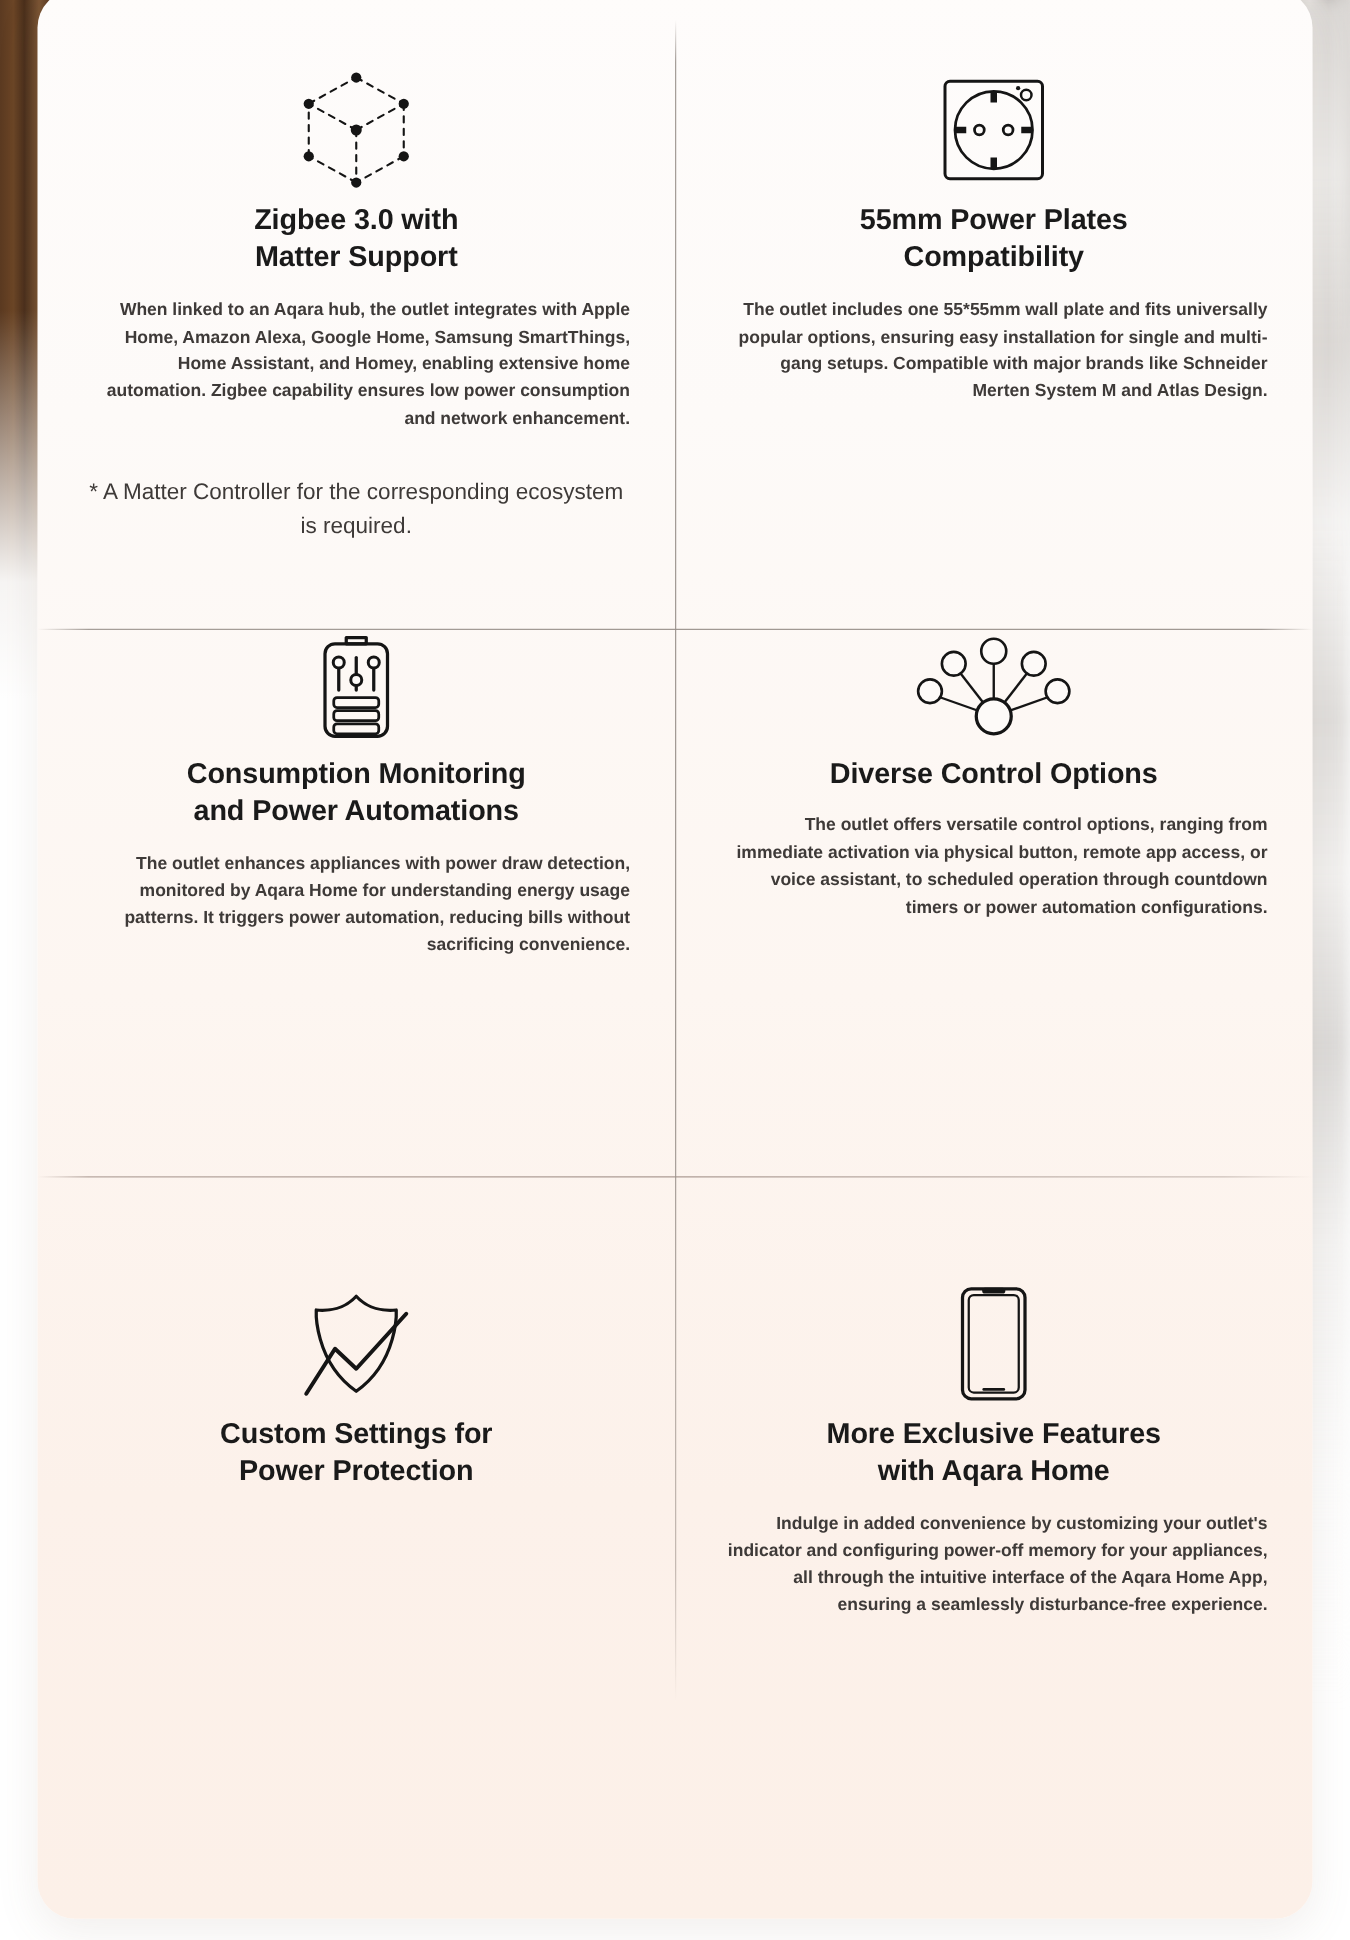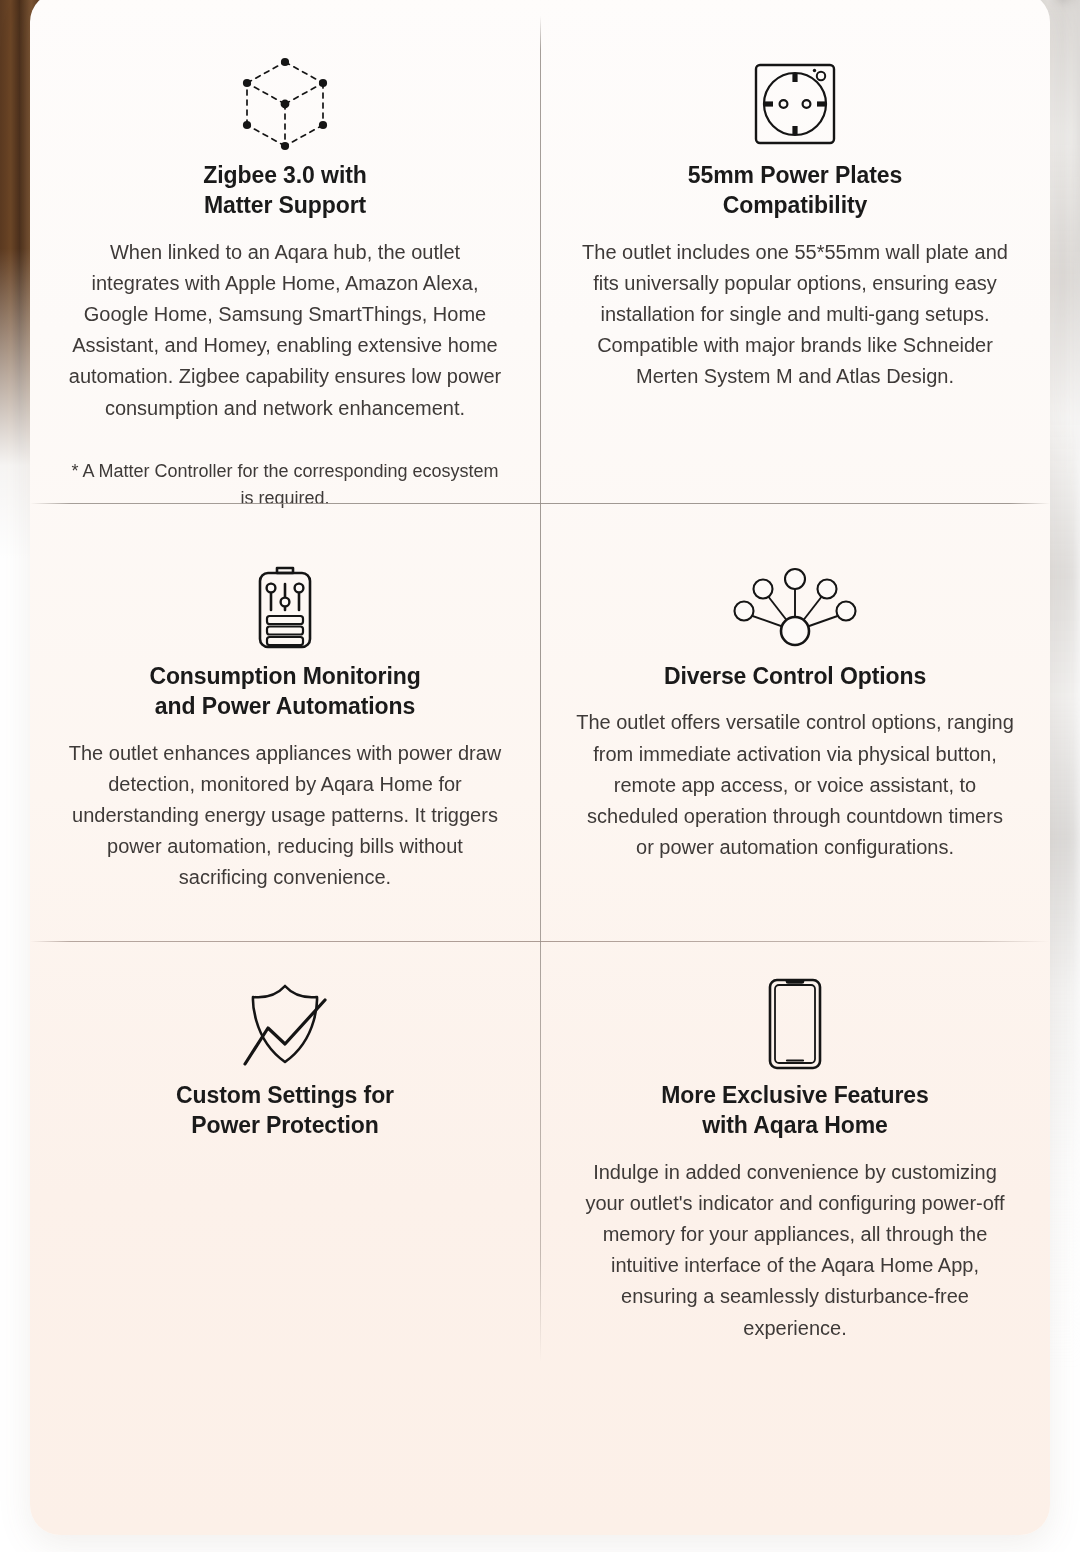--- a/index.html
+++ b/index.html
@@ -137,22 +137,22 @@
   .cell {
     position: relative;
     z-index: 2;
     display: flex;
     flex-direction: column;
     align-items: center;
     text-align: center;
     padding: 0 36px;
   }
   .cell-r1 { padding-top: 64px; }
-  .cell-r2 { padding-top: 58px; }
-  .cell-r3 { padding-top: 35px; }
+  .cell-r2 { }
+  .cell-r3 { padding-top: 86px; }
 
   .icon-wrap {
     height: 96px;
     display: flex;
     align-items: center;
     justify-content: center;
     margin-bottom: 8px;
   }
   .icon-wrap.tall { height: 92px; }
 
@@ -160,25 +160,26 @@
     font-size: 23px;
     font-weight: bold;
     color: #1a1a1a;
     line-height: 1.32;
     letter-spacing: -0.1px;
     margin-bottom: 16px;
     white-space: pre-line;
   }
 
   .feature-desc {
-    font-size: 20px;
+    font-size: 14px;
     line-height: 1.56;
     color: #3e3a38;
-    font-weight: 400;
+    font-weight: 700;
     max-width: 452px;
+    text-align: right;
   }
   .feature-desc.narrow { max-width: 448px; }
 
   .feature-note {
     font-size: 18px;
     line-height: 1.52;
     color: #3e3a38;
     max-width: 432px;
     margin-top: 34px;
   }

